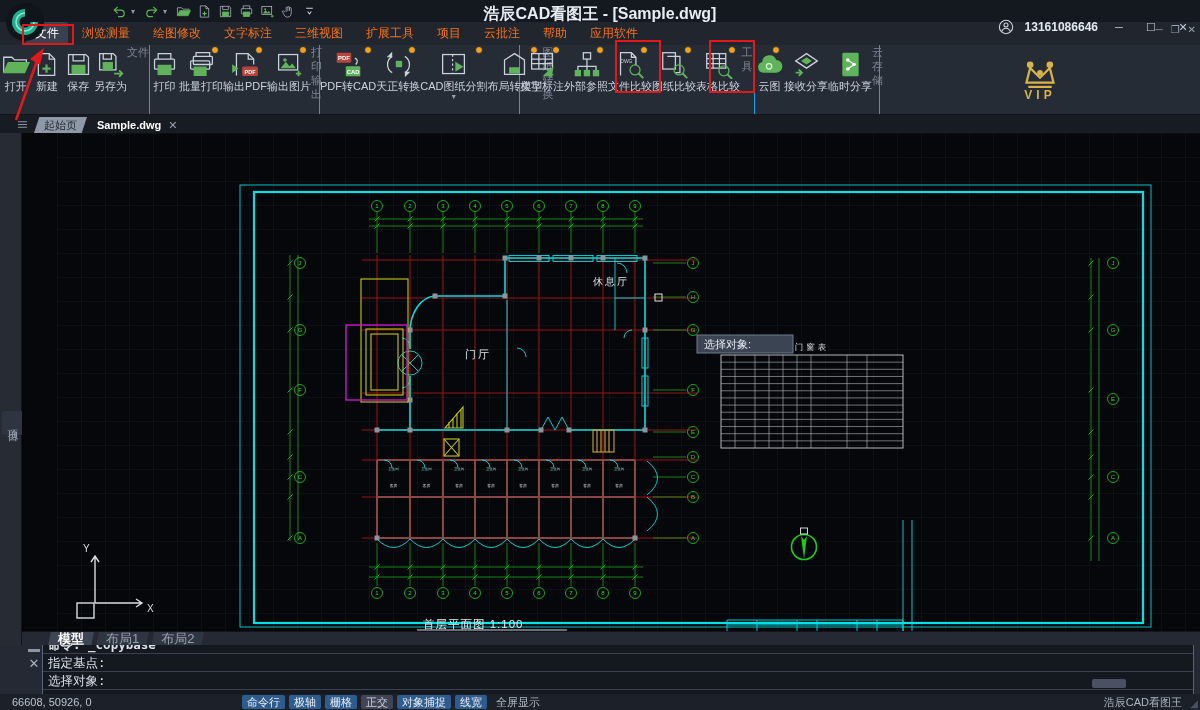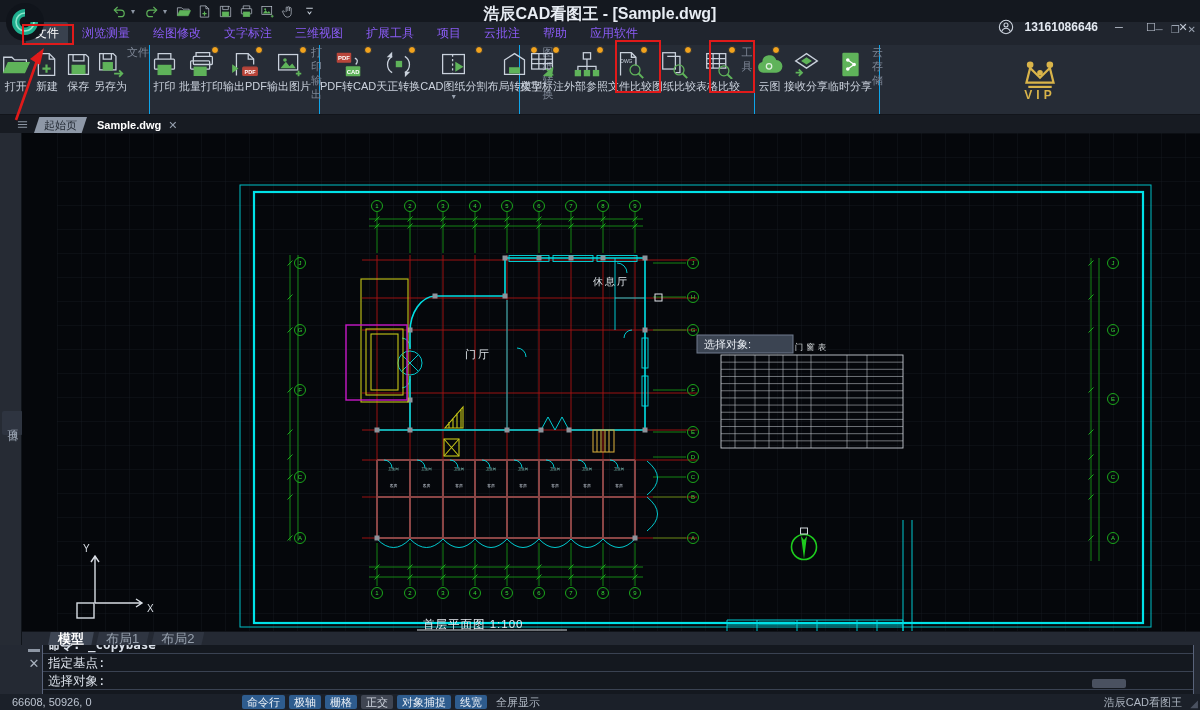--- a/index.html
+++ b/index.html
@@ -16,21 +16,21 @@
   .qcaret{color:#8d96a4;font-size:8px;width:8px;cursor:pointer;}
   .wtitle{position:absolute;left:0;width:1200px;text-align:center;font-size:16px;font-weight:bold;
     color:#e8edf4;top:4px;pointer-events:none;}
   .tright{position:absolute;right:6px;top:16px;height:22px;display:flex;align-items:center;gap:10px;z-index:5;}
   .userid{font-size:12px;font-weight:bold;color:#e3e9f1;}
   .winbtn{width:22px;height:18px;display:flex;align-items:center;justify-content:center;
     color:#c3cad6;font-size:11px;cursor:pointer;}
   
   .menubar{position:absolute;left:0;top:22px;width:1200px;height:23px;background:#20252e;
     display:flex;align-items:center;padding-left:26px;}
-  .menu-item{color:#8b5cf6;font-size:12px;padding:3px 9px;margin-right:5px;cursor:pointer;border-radius:2px;}
+  .menu-item{color:#f97316;font-size:12px;padding:3px 9px;margin-right:5px;cursor:pointer;border-radius:2px;}
   .menu-item.active{background:#39414e;color:#fff;}
   .mdi-ctrl{position:absolute;right:4px;top:24px;display:flex;gap:8px;align-items:center;z-index:5;}
   .mdi-ctrl span{color:#9aa3b1;font-size:10px;cursor:pointer;}
 
   
   .ribbon{position:absolute;left:0;top:45px;width:1200px;height:70px;background:#262c36;
     border-bottom:1px solid #12151b;display:flex;}
   #ribbon-groups{display:flex;height:100%;}
   .rgroup{display:flex;flex-direction:row;border-right:1px solid #0ea5e9;height:100%;}
   .rbtns{flex:1;display:flex;justify-content:center;}

